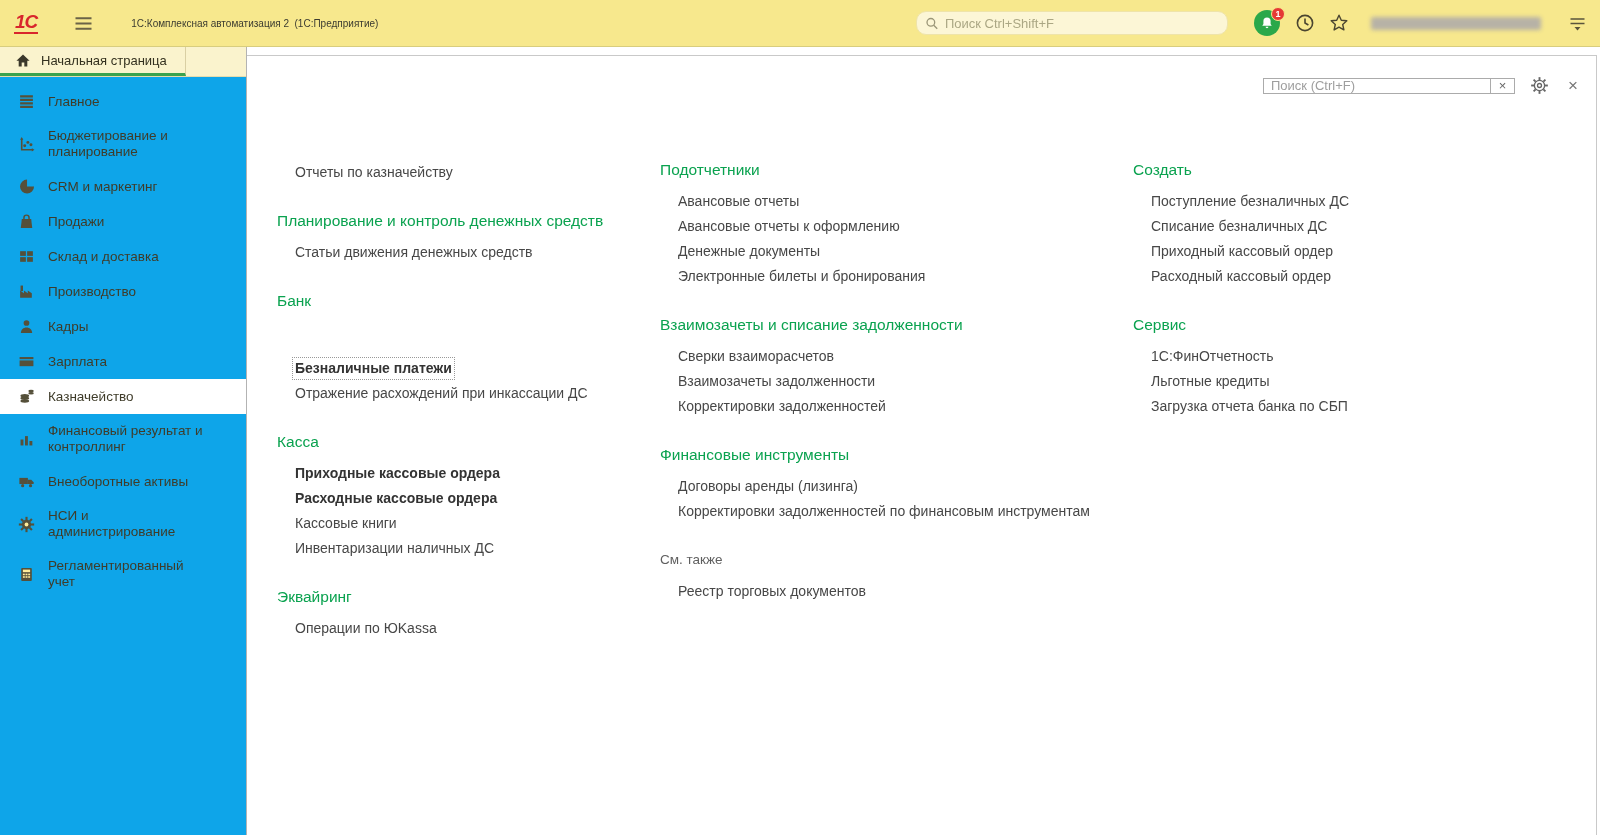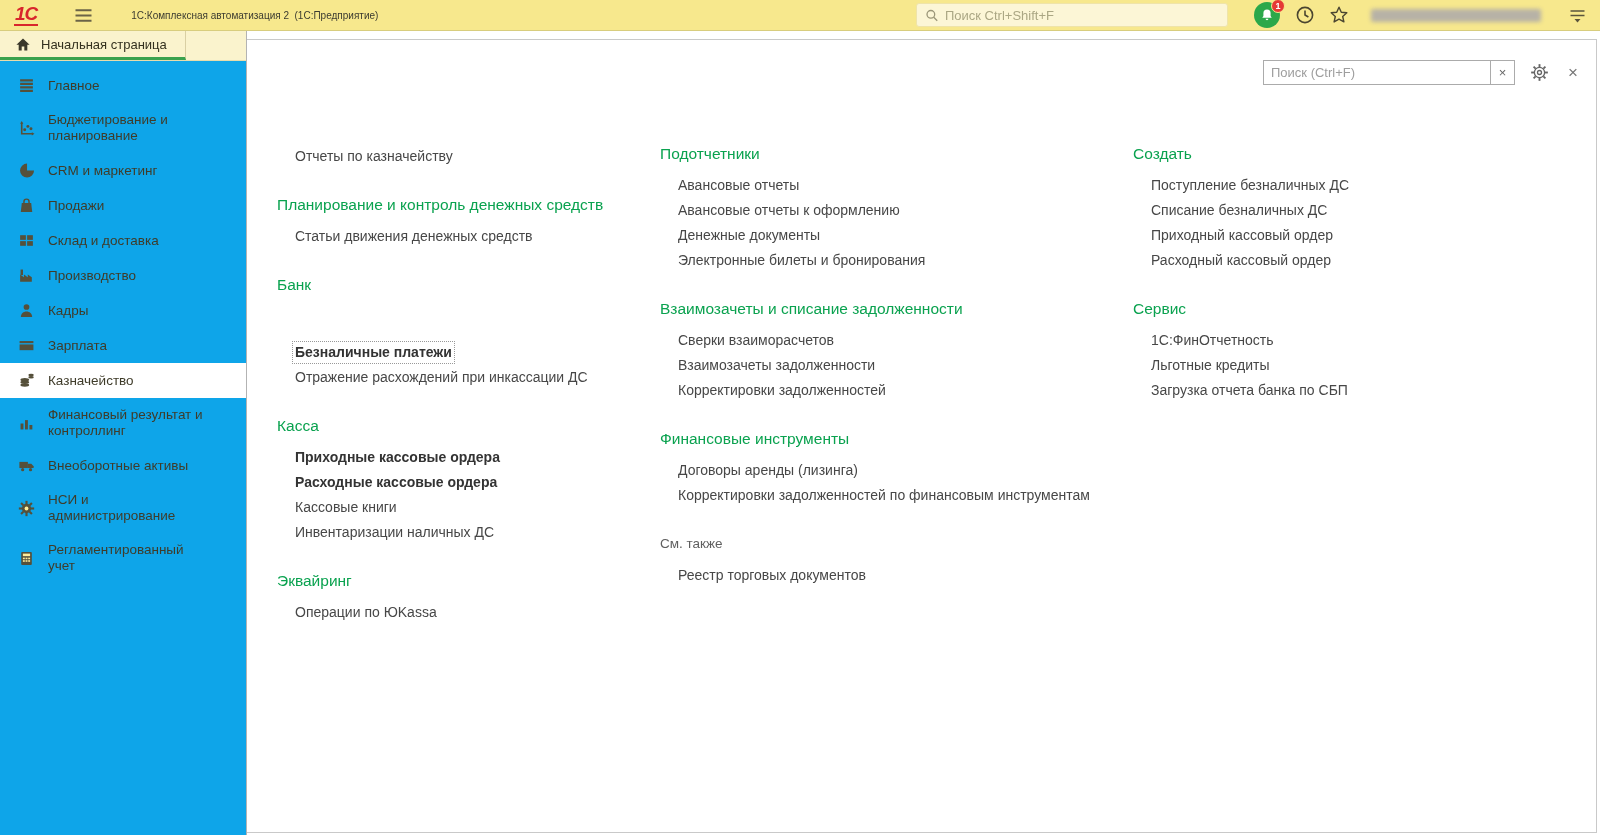--- a/index.html
+++ b/index.html
@@ -1,33 +1,33 @@
 <!DOCTYPE html>
 <html><head>
 <meta charset="utf-8">
 <style>
   * { margin:0; padding:0; box-sizing:border-box; }
   html,body { width:1600px; height:835px; overflow:hidden; }
   body { font-family:"Liberation Sans", sans-serif; background:#fff; }
 
   
   .topbar {
-    height:31px; background:#F7E88D; border-bottom:1px solid #D8CD7E;
+    height:47px; background:#F7E88D; border-bottom:1px solid #D8CD7E;
     display:flex; align-items:center; padding:0 14px 0 14px; gap:12px;
   }
   .tb-logo {
     color:#D8262C; font-weight:bold; font-size:19px; line-height:20px;
     border-bottom:2px solid #D8262C; padding:0 1px 0 1px; letter-spacing:-1px;
     font-style:italic;
   }
   .tb-burger { margin-left:24px; display:flex; align-items:center; cursor:pointer; }
   .tb-title { margin-left:26px; font-size:10px; color:#3B3B30; white-space:pre; }
   .tb-search {
     margin-left:auto; width:312px; height:24px; background:#FCF6D6;
-    border:1px solid #EFE4A9; border-radius:3px; display:flex; align-items:center;
+    border:1px solid #EFE4A9; border-radius:10px; display:flex; align-items:center;
     padding:0 8px; gap:6px;
   }
   .tb-search input {
     border:none; background:transparent; outline:none; font-size:13px;
     color:#55523F; width:100%; font-family:"Liberation Sans", sans-serif;
   }
   .tb-search input::placeholder { color:#ABA784; }
   .tb-icons { display:flex; align-items:center; gap:13px; margin-left:14px; }
   .bell-wrap { position:relative; width:27px; height:27px; cursor:pointer; }
   .bell-circle {
@@ -71,21 +71,21 @@
   .right-area { flex:1; background:#fff; border-left:1px solid #B3B3B3; position:relative; }
   .content-frame {
     position:absolute; top:8px; left:0; right:3px; bottom:2px;
     border-top:1px solid #C9C9C9; border-right:1px solid #C9C9C9; border-bottom:1px solid #C9C9C9;
     background:#fff;
   }
   .panel-toolbar {
     position:absolute; top:20px; right:14px; display:flex; align-items:center; gap:15px;
   }
   .search-group {
-    display:flex; align-items:stretch; width:252px; height:25px;
+    display:flex; align-items:stretch; width:252px; height:16px;
     border:1px solid #ABABAB; background:#fff;
   }
   .search-group input {
     flex:1; border:none; outline:none; padding:0 7px; font-size:13px; color:#444;
     font-family:"Liberation Sans", sans-serif;
   }
   .search-group input::placeholder { color:#9E9E9E; }
   .clear-btn {
     width:24px; border-left:1px solid #ABABAB; display:flex; align-items:center;
     justify-content:center; color:#666; font-size:13px; cursor:pointer; background:#fff;

